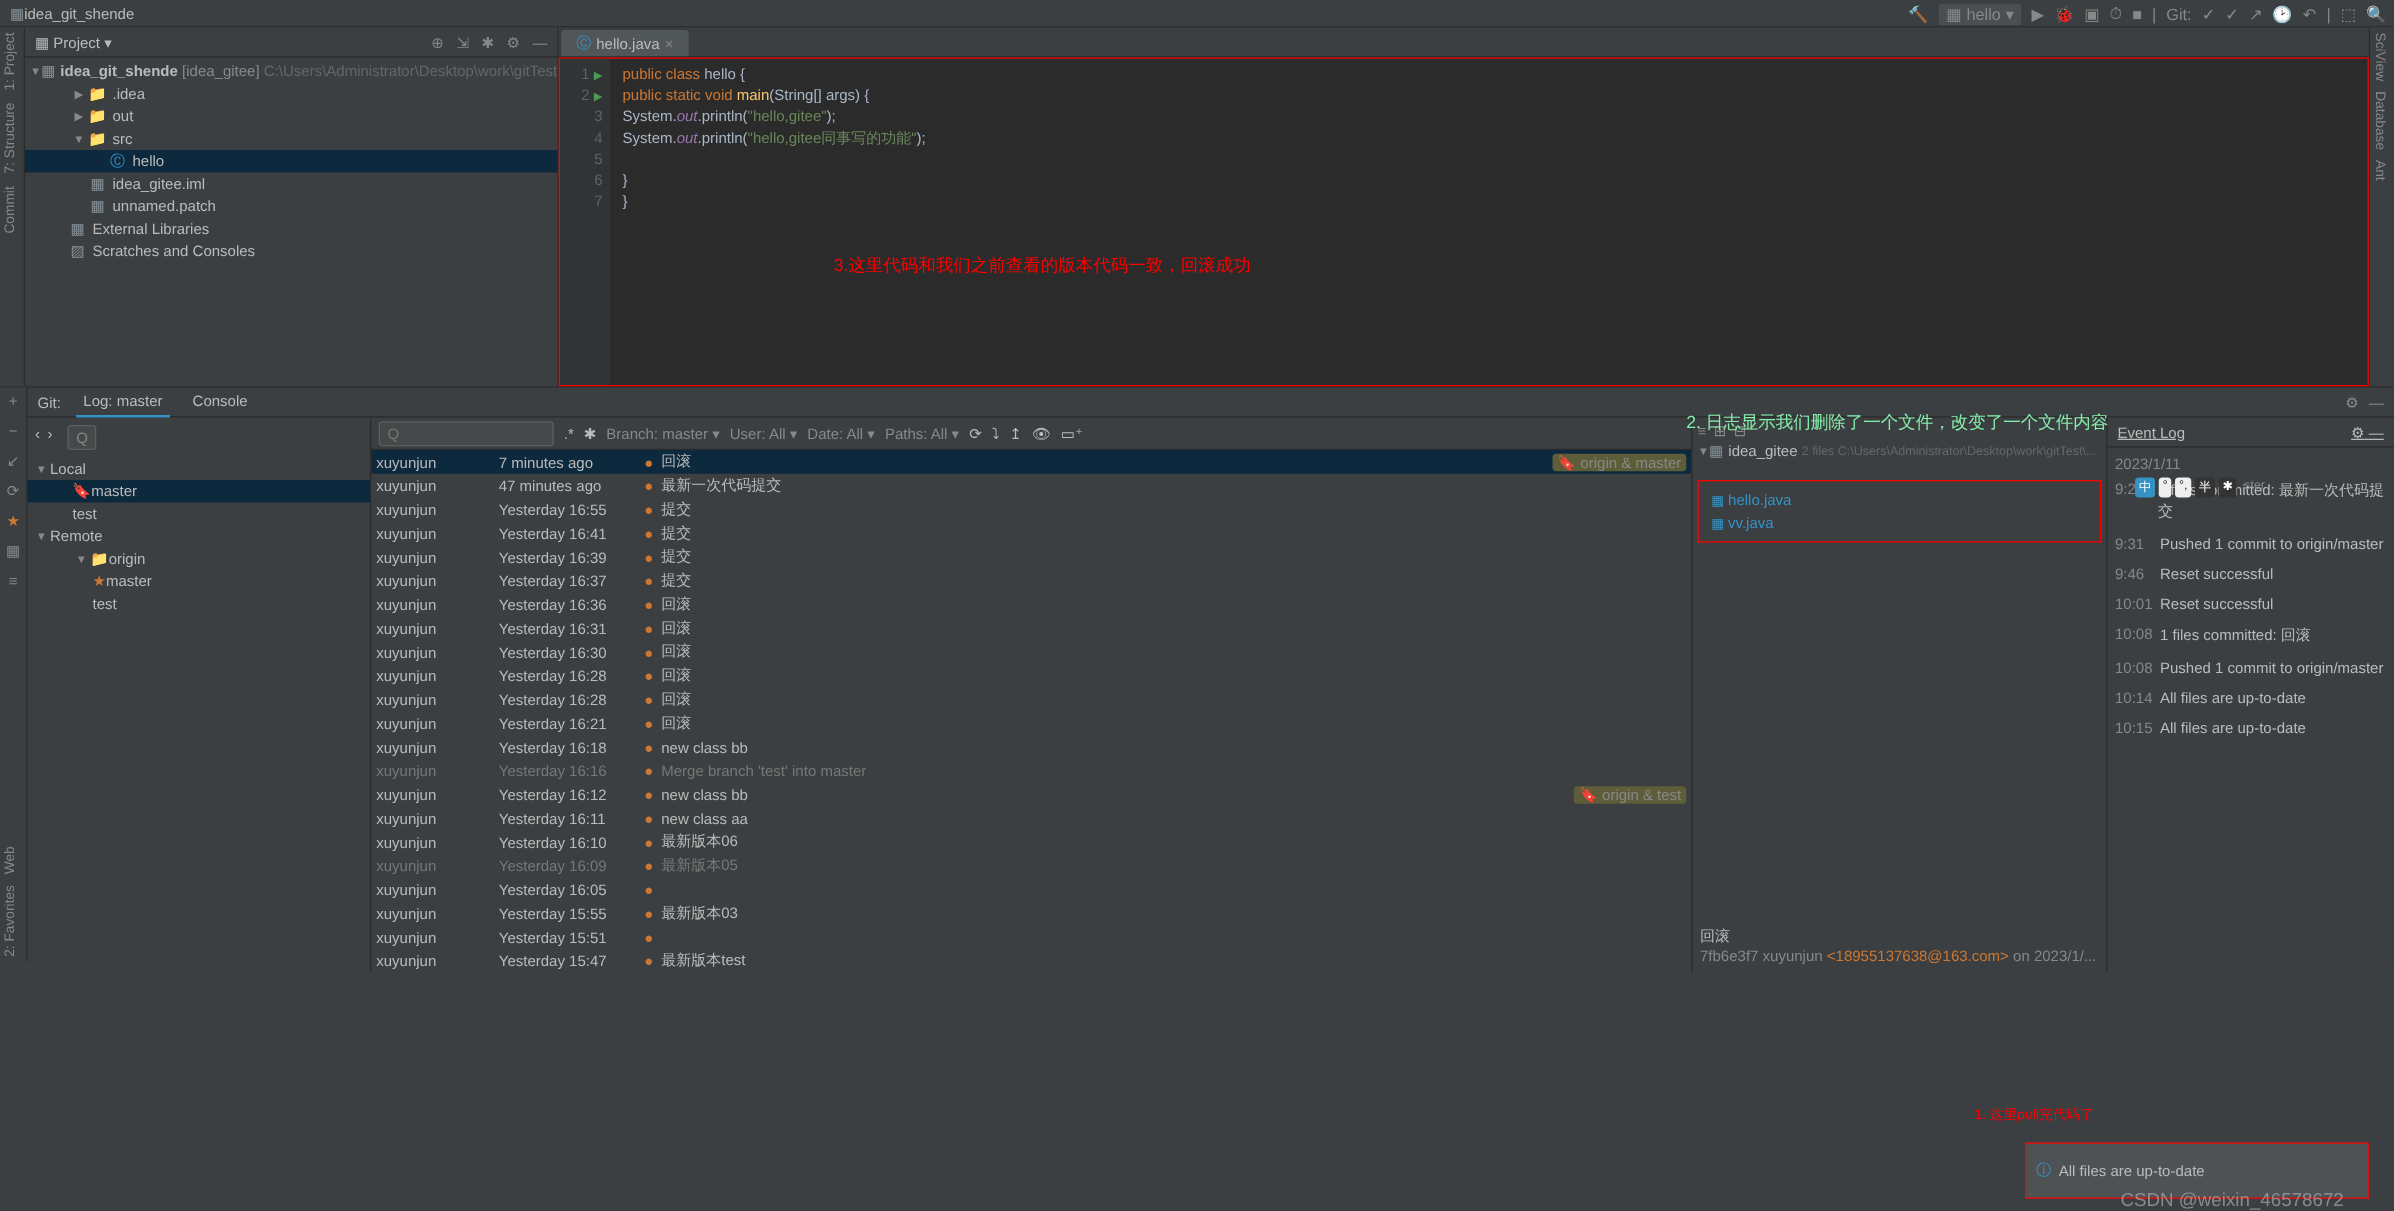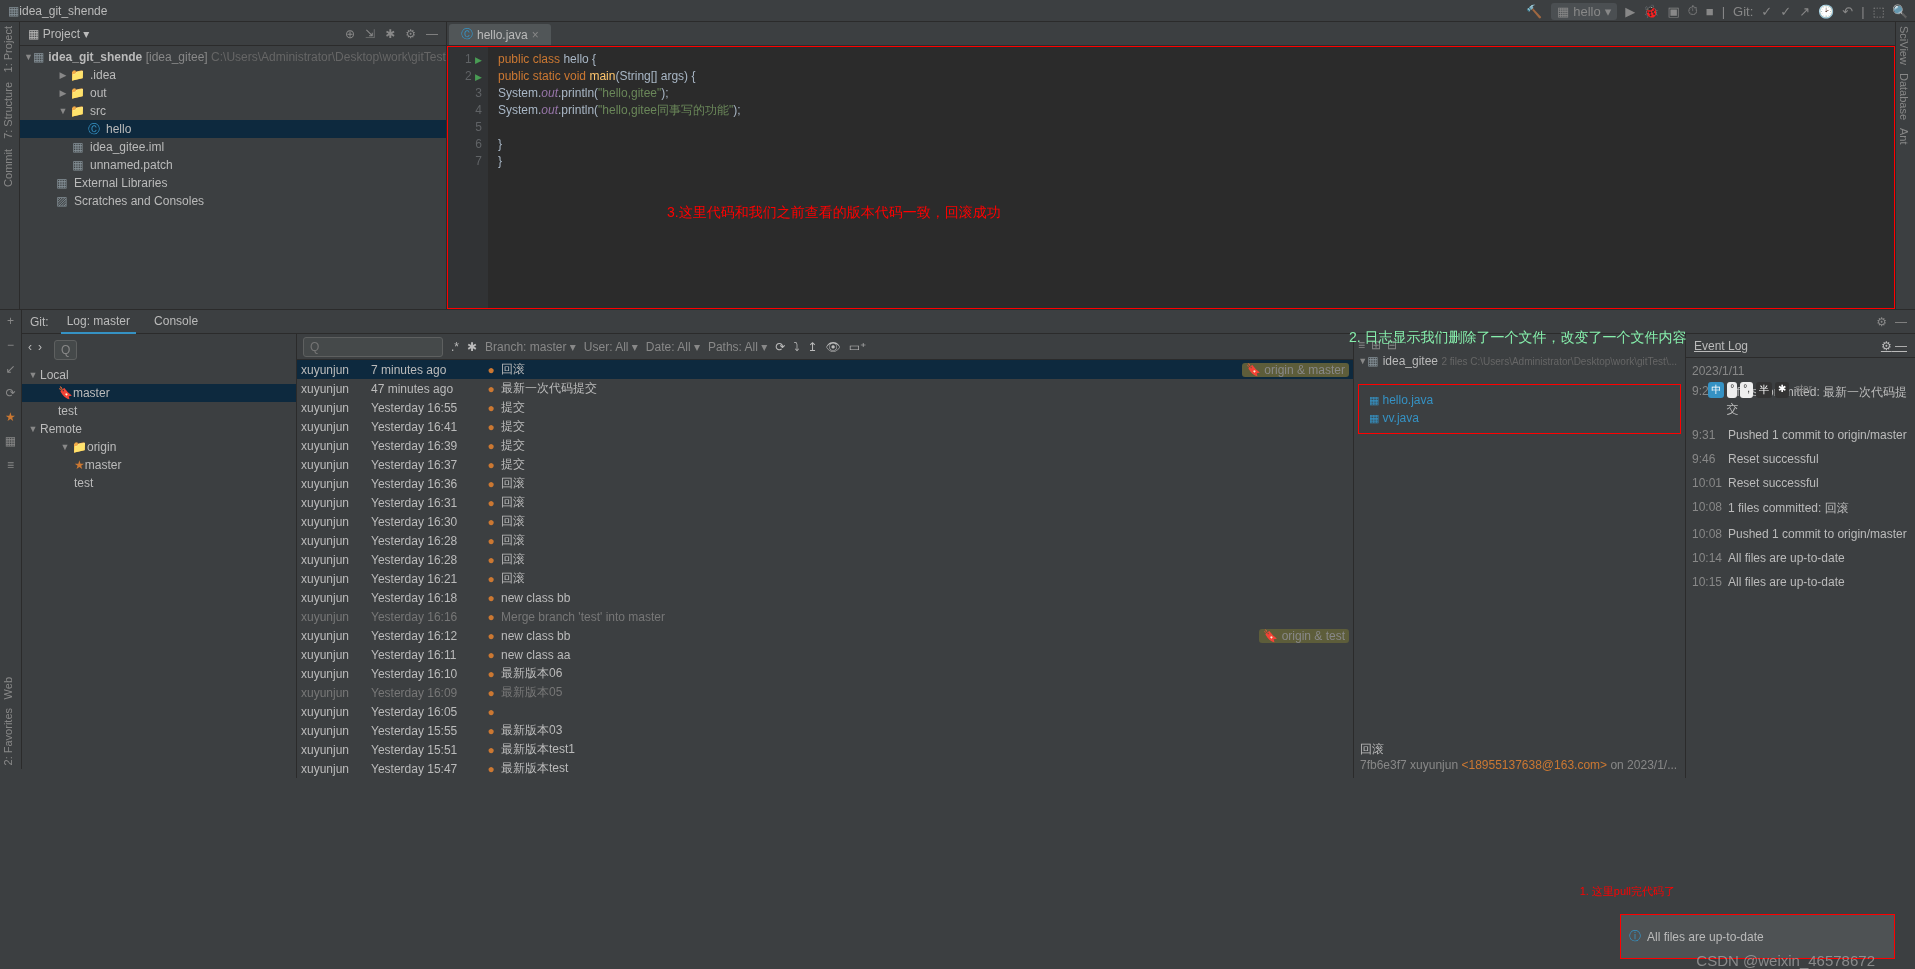--- a/index.html
+++ b/index.html
@@ -52,21 +52,21 @@
 .branch-search { margin:0 6px 4px 6px; background:#45494a; border:1px solid #5e6060; border-radius:3px; padding:2px 6px; color:#888; }
 .commits { flex:1; display:flex; flex-direction:column; }
 .commit-toolbar { height:26px; display:flex; align-items:center; padding:0 6px; border-bottom:1px solid #2b2b2b; gap:8px; }
 .commit-toolbar input { background:#45494a; border:1px solid #5e6060; border-radius:3px; padding:2px 6px; color:#bbb; width:140px; }
 .commit-toolbar .filter { color:#888; }
 .commit-list { flex:1; overflow:hidden; }
 .commit-row { display:flex; height:19px; align-items:center; padding:0 4px; font-size:11px; }
 .commit-row.selected { background:#0d293e; }
 .commit-row.dim { color:#777; }
 .commit-row .author { width:70px; }
-.commit-row .time { width:110px; }
+.commit-row .time { width:110px;margin-left:28px; }
 .commit-row .graph { width:20px; text-align:center; color:#cc7832; }
 .commit-row .msg { flex:1; }
 .commit-row .tags { color:#888; font-size:10px; }
 .tag-badge { background:#5d5d3a; padding:0 4px; border-radius:3px; margin-left:4px; }
 .changes-panel { width:332px; border-left:1px solid #2b2b2b; padding:4px; position:relative; }
 .ann2 { position:absolute; left:-5px; top:-5px; color:#86efac; font-size:14px; z-index:5; white-space:nowrap; }
 .red-box { border:1px solid #ff0000; padding:6px; margin-top:14px; }
 .file-item { color:#3592c4; padding:2px 4px; font-size:11px; }
 .commit-detail { position:absolute; bottom:6px; left:6px; right:6px; font-size:11px; color:#888; }
 .event-log { width:230px; border-left:1px solid #2b2b2b; display:flex; flex-direction:column; }
@@ -408,21 +408,20 @@
             <div class="commit-row">
               <span class="author">xuyunjun</span>
               <span class="time">Yesterday 15:55</span>
               <span class="graph">●</span>
               <span class="msg">最新版本03</span>
             </div>
             <div class="commit-row">
               <span class="author">xuyunjun</span>
               <span class="time">Yesterday 15:51</span>
               <span class="graph">●</span>
-              <span class="msg">最新版本test1</span>
             </div>
             <div class="commit-row">
               <span class="author">xuyunjun</span>
               <span class="time">Yesterday 15:47</span>
               <span class="graph">●</span>
               <span class="msg">最新版本test</span>
             </div>
           </div>
       </div>
       <div class="changes-panel">

